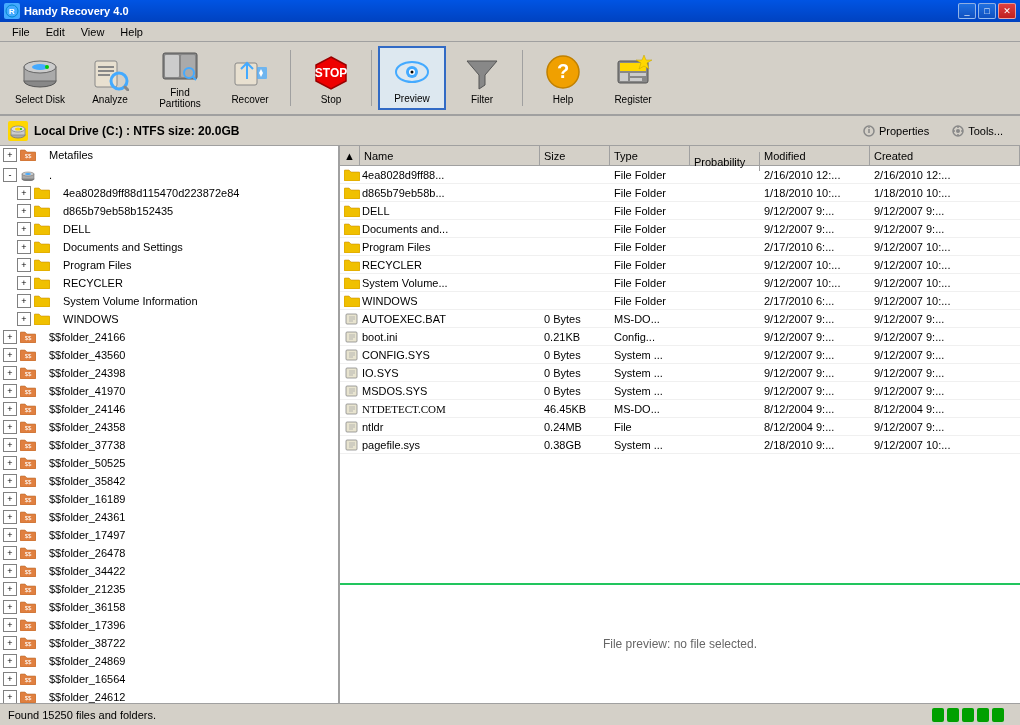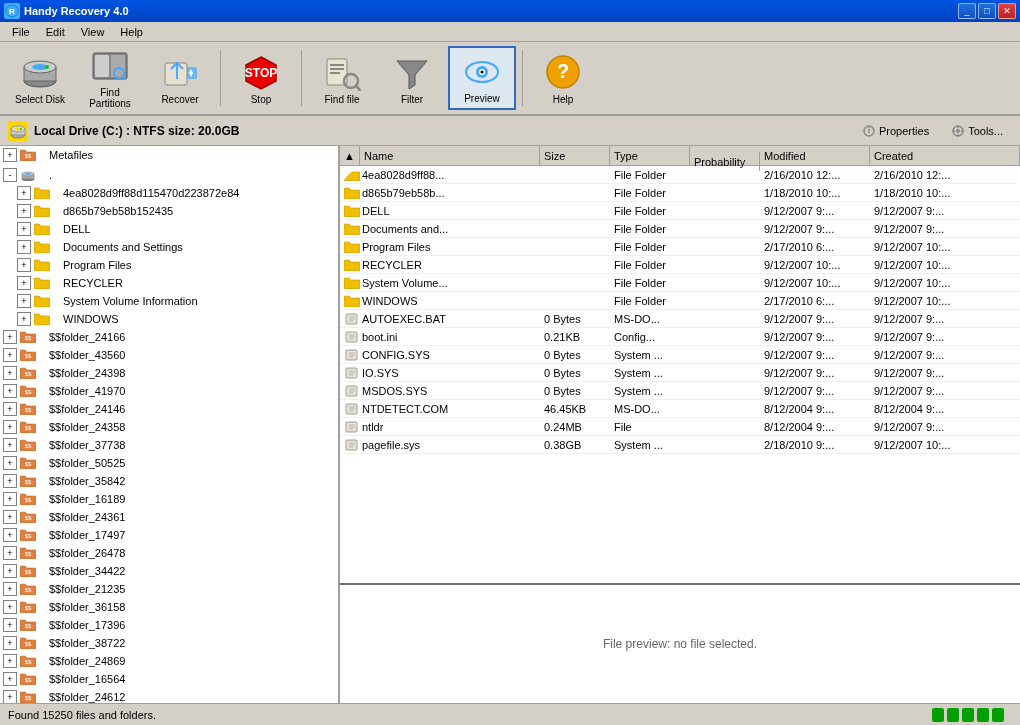--- a/index.html
+++ b/index.html
@@ -130,34 +130,34 @@
       padding: 0 4px;
       font-size: 11px;
       border-right: 1px solid #a0a0a0;
       height: 100%;
       display: flex;
       align-items: center;
       cursor: pointer;
     }
 
     
-    .filelist { flex: 1; overflow-y: auto; border-radius: 29px; }
+    .filelist { flex: 1; overflow-y: auto; }
     .file-row {
       display: flex;
       align-items: center;
       height: 18px;
       border-bottom: 1px solid #f0f0f0;
       cursor: pointer;
     }
     .file-cell { padding: 0 4px; font-size: 11px; overflow: hidden; text-overflow: ellipsis; white-space: nowrap; }
 
     
     .preview-panel {
       height: 120px;
-      border-top: 2px solid #737373;
+      border-top: 2px solid #22c55e;
       background: white;
       display: flex;
       align-items: center;
       justify-content: center;
     }
     .preview-text { font-size: 12px; color: #666; }
 
     
     .statusbar {
       height: 22px;
@@ -212,20 +212,33 @@
         <ellipse cx="19" cy="28" rx="16" ry="6" fill="#888" stroke="#555" stroke-width="1"></ellipse>
         <rect x="3" y="14" width="32" height="14" fill="#aaa" stroke="#666" stroke-width="1"></rect>
         <ellipse cx="19" cy="14" rx="16" ry="6" fill="#ccc" stroke="#666" stroke-width="1"></ellipse>
         <ellipse cx="19" cy="14" rx="8" ry="3" fill="#4af"></ellipse>
         <circle cx="26" cy="14" r="2" fill="#0c0"></circle>
       </svg>
     </div>
     <div class="toolbar-label">Select Disk</div>
   </div>
 
+  <div class="toolbar-btn">
+    <div class="toolbar-icon">
+      <svg width="38" height="38" viewBox="0 0 38 38">
+        <rect x="4" y="8" width="22" height="26" rx="2" fill="#e8e0d0" stroke="#888" stroke-width="1"></rect>
+        <rect x="7" y="13" width="16" height="2" fill="#888"></rect>
+        <rect x="7" y="17" width="16" height="2" fill="#888"></rect>
+        <rect x="7" y="21" width="12" height="2" fill="#888"></rect>
+        <circle cx="28" cy="28" r="8" fill="none" stroke="#4af" stroke-width="3"></circle>
+        <line x1="34" y1="34" x2="38" y2="38" stroke="#888" stroke-width="3" stroke-linecap="round"></line>
+      </svg>
+    </div>
+    <div class="toolbar-label">Analyze</div>
+  </div>
 
   <div class="toolbar-btn">
     <div class="toolbar-icon">
       <svg width="38" height="38" viewBox="0 0 38 38">
         <rect x="2" y="6" width="34" height="26" rx="2" fill="#888" stroke="#555" stroke-width="1"></rect>
         <rect x="4" y="8" width="14" height="22" fill="#ccc" rx="1"></rect>
         <rect x="20" y="8" width="14" height="22" fill="#aaa" rx="1"></rect>
         <circle cx="28" cy="26" r="5" fill="none" stroke="#4af" stroke-width="2"></circle>
         <line x1="32" y1="30" x2="35" y2="33" stroke="#4af" stroke-width="2"></line>
       </svg>
@@ -253,67 +266,67 @@
       <svg width="38" height="38" viewBox="0 0 38 38">
         <polygon points="19,4 34,12 34,28 19,36 4,28 4,12" fill="#e00" stroke="#900" stroke-width="1.5"></polygon>
         <text x="19" y="24" text-anchor="middle" font-size="12" font-weight="bold" fill="white">STOP</text>
       </svg>
     </div>
     <div class="toolbar-label">Stop</div>
   </div>
 
   <div class="toolbar-separator"></div>
 
-  <div class="toolbar-btn">
-    <div class="toolbar-icon">
-      <svg width="38" height="38" viewBox="0 0 38 38">
-        <rect x="4" y="6" width="20" height="26" rx="2" fill="#e8e4d0" stroke="#888" stroke-width="1"></rect>
-        <rect x="7" y="11" width="14" height="2" fill="#888"></rect>
-        <rect x="7" y="15" width="14" height="2" fill="#888"></rect>
-        <rect x="7" y="19" width="10" height="2" fill="#888"></rect>
-        <circle cx="28" cy="28" r="7" fill="none" stroke="#888" stroke-width="2.5"></circle>
-        <line x1="33" y1="33" x2="37" y2="37" stroke="#888" stroke-width="2.5" stroke-linecap="round"></line>
-      </svg>
-    </div>
-    <div class="toolbar-label">Find file</div>
-  </div>
-
-  <div class="toolbar-btn">
-    <div class="toolbar-icon">
-      <svg width="38" height="38" viewBox="0 0 38 38">
-        <path d="M4 8 L34 8 L22 22 L22 32 L16 36 L16 22 Z" fill="#888" stroke="#555" stroke-width="1"></path>
-      </svg>
-    </div>
-    <div class="toolbar-label">Filter</div>
-  </div>
 
   <div class="toolbar-btn active">
     <div class="toolbar-icon">
       <svg width="38" height="38" viewBox="0 0 38 38">
         <ellipse cx="19" cy="19" rx="16" ry="10" fill="none" stroke="#4af" stroke-width="2"></ellipse>
         <circle cx="19" cy="19" r="6" fill="#4af"></circle>
         <circle cx="19" cy="19" r="3" fill="white"></circle>
         <circle cx="19" cy="19" r="1.5" fill="#000"></circle>
       </svg>
     </div>
     <div class="toolbar-label">Preview</div>
   </div>
 
+  <div class="toolbar-btn">
+    <div class="toolbar-icon">
+      <svg width="38" height="38" viewBox="0 0 38 38">
+        <path d="M4 8 L34 8 L22 22 L22 32 L16 36 L16 22 Z" fill="#888" stroke="#555" stroke-width="1"></path>
+      </svg>
+    </div>
+    <div class="toolbar-label">Filter</div>
+  </div>
+
   <div class="toolbar-separator"></div>
 
   <div class="toolbar-btn">
     <div class="toolbar-icon">
       <svg width="38" height="38" viewBox="0 0 38 38">
         <circle cx="19" cy="19" r="16" fill="#f0a000" stroke="#c08000" stroke-width="1.5"></circle>
         <text x="19" y="25" text-anchor="middle" font-size="20" font-weight="bold" fill="white">?</text>
       </svg>
     </div>
     <div class="toolbar-label">Help</div>
   </div>
 
+  <div class="toolbar-btn">
+    <div class="toolbar-icon">
+      <svg width="38" height="38" viewBox="0 0 38 38">
+        <rect x="4" y="8" width="30" height="22" rx="2" fill="#888" stroke="#555" stroke-width="1"></rect>
+        <rect x="6" y="10" width="26" height="8" fill="#ffd700"></rect>
+        <rect x="6" y="20" width="8" height="8" fill="#ccc"></rect>
+        <rect x="16" y="20" width="16" height="3" fill="#ccc"></rect>
+        <rect x="16" y="25" width="12" height="3" fill="#ccc"></rect>
+        <polygon points="30,2 32,7 38,7 33,10 35,16 30,13 25,16 27,10 22,7 28,7" fill="#ffd700" stroke="#c0a000" stroke-width="0.5"></polygon>
+      </svg>
+    </div>
+    <div class="toolbar-label">Register</div>
+  </div>
 </div>
 
 <div class="addressbar">
   <div class="addressbar-icon">
     <svg width="18" height="18" viewBox="0 0 18 18">
       <ellipse cx="9" cy="13" rx="7" ry="3" fill="#aaa" stroke="#777" stroke-width="0.8"></ellipse>
       <rect x="2" y="7" width="14" height="6" fill="#ccc" stroke="#888" stroke-width="0.8"></rect>
       <ellipse cx="9" cy="7" rx="7" ry="3" fill="#ddd" stroke="#888" stroke-width="0.8"></ellipse>
       <ellipse cx="9" cy="7" rx="3" ry="1.5" fill="#ffd700"></ellipse>
       <circle cx="12" cy="7" r="1" fill="#0c0"></circle>
@@ -838,21 +851,21 @@
     <line x1="5" y1="8" x2="9" y2="8" stroke="#aaa" stroke-width="0.8"></line>
   </svg>MSDOS.SYS
     </div>
     <div class="file-cell" style="width:70px;">0 Bytes</div>
     <div class="file-cell" style="width:80px;">System ...</div>
     <div class="file-cell" style="width:70px;"></div>
     <div class="file-cell" style="width:110px;">9/12/2007 9:...</div>
     <div class="file-cell" style="flex:1;">9/12/2007 9:...</div>
   </div>
         <div class="file-row">
-    <div class="file-cell" style="width:200px;display:flex;align-items:flex-end;">
+    <div class="file-cell" style="width:200px;display:flex;align-items:flex-end;font-family:Liberation Serif, serif;">
       <svg width="16" height="12" viewBox="0 0 16 12" style="margin-right:2px;flex-shrink:0">
     <rect x="2" y="1" width="11" height="10" fill="#e8e4d0" stroke="#888" stroke-width="0.8" rx="1"></rect>
     <line x1="5" y1="4" x2="11" y2="4" stroke="#aaa" stroke-width="0.8"></line>
     <line x1="5" y1="6" x2="11" y2="6" stroke="#aaa" stroke-width="0.8"></line>
     <line x1="5" y1="8" x2="9" y2="8" stroke="#aaa" stroke-width="0.8"></line>
   </svg>NTDETECT.COM
     </div>
     <div class="file-cell" style="width:70px;">46.45KB</div>
     <div class="file-cell" style="width:80px;">MS-DO...</div>
     <div class="file-cell" style="width:70px;"></div>

